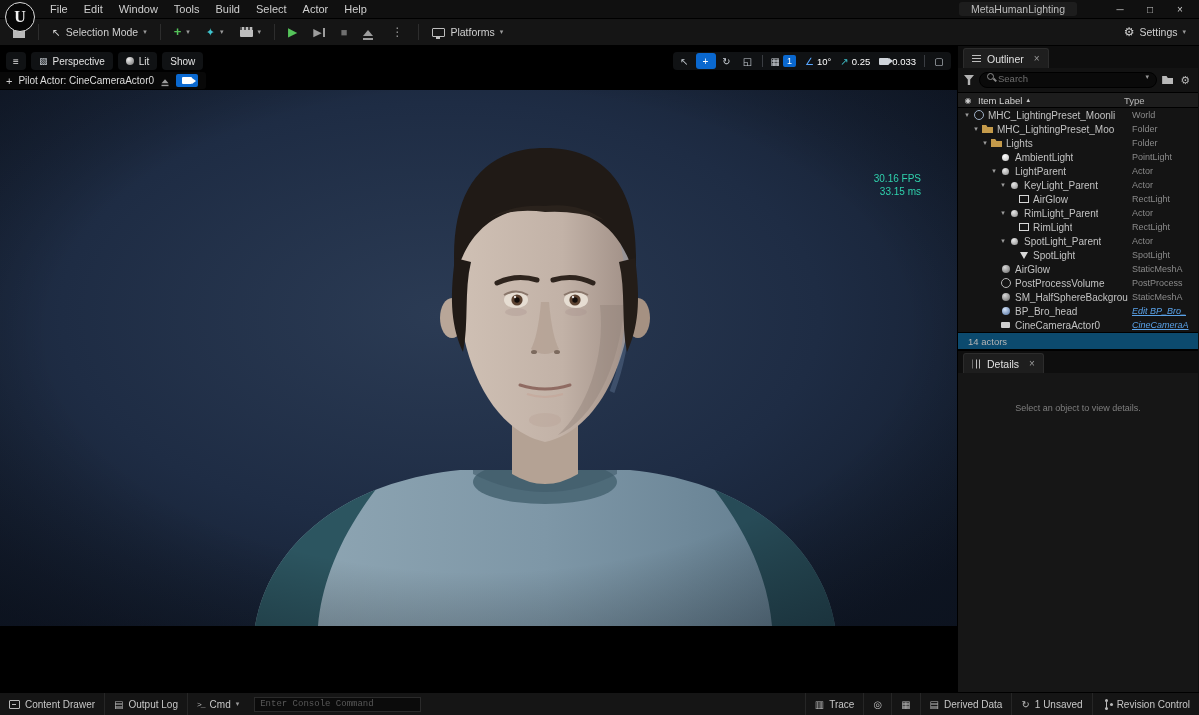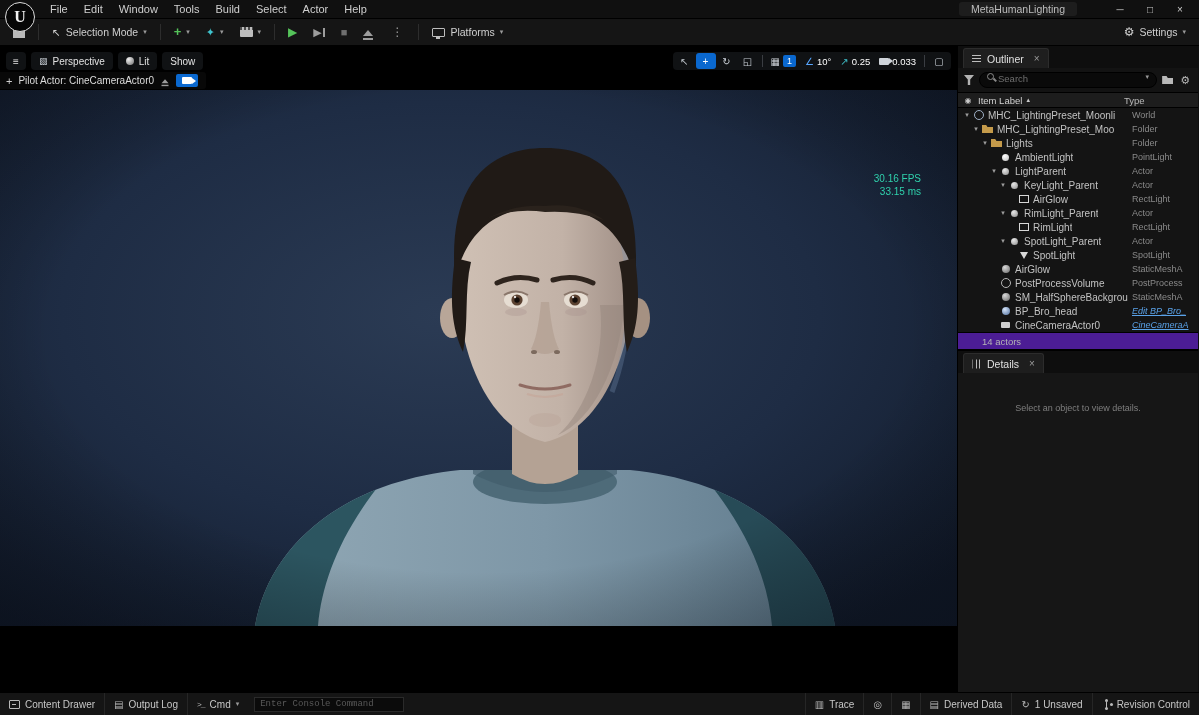--- a/index.html
+++ b/index.html
@@ -112,37 +112,37 @@
   .ico-folder::before { content:""; display:block; width:11px; height:8px; background:#c49a4a; clip-path:polygon(0 0,38% 0,50% 26%,100% 26%,100% 100%,0 100%); }
   .ico-point-light::before { content:""; display:block; width:7px; height:7px; border-radius:50%; background:radial-gradient(circle at 35% 30%,#ffffff,#bdbdbd); }
   .ico-actor::before { content:""; display:block; width:7px; height:7px; border-radius:50%; background:radial-gradient(circle at 35% 30%,#e8e8e8,#8d8d8d); }
   .ico-rect-light::before { content:""; display:block; width:8px; height:6px; border:1px solid #d8d8d8; }
   .ico-spot-light::before { content:""; display:block; width:0; height:0; border-left:4px solid transparent; border-right:4px solid transparent; border-top:7px solid #d8d8d8; }
   .ico-mesh::before { content:""; display:block; width:8px; height:8px; border-radius:50%; background:radial-gradient(circle at 35% 30%,#d8d8d8,#686868); }
   .ico-ppv::before { content:""; display:block; width:8px; height:8px; border-radius:50%; border:1px solid #b5b5b5; }
   .ico-bp::before { content:""; display:block; width:8px; height:8px; border-radius:50%; background:radial-gradient(circle at 35% 30%,#d5e4f8,#4f6f9f); }
   .ico-camera::before { content:""; display:block; width:9px; height:6px; background:#cfcfcf; border-radius:1px; box-shadow:10px 0 0 -7px #cfcfcf; }
 
-  .actors-bar { height:17px; background:#4c1d95; border-top:1px solid #000; display:flex; align-items:center; padding:0 24px; font-size:9.5px; color:#b5b5b5; flex:none; }
+  .actors-bar { height:17px; background:#0c4a6e; border-top:1px solid #000; display:flex; align-items:center; padding:0 10px; font-size:9.5px; color:#b5b5b5; flex:none; }
 
   .details { flex:1; display:flex; flex-direction:column; border-top:2px solid #000; min-height:0; }
   .details-body { flex:1; background:#161616; position:relative; }
   .details-empty { position:absolute; top:30px; left:0; width:100%; text-align:center; font-size:9px; color:#7f7f7f; }
 
   
   .statusbar { height:23px; background:#151515; border-top:1px solid #000; display:flex; align-items:center; font-size:10px; color:#c7c7c7; flex:none; }
   .sb-item { display:flex; align-items:center; gap:5px; padding:0 9px; height:100%; border-right:1px solid #262626; }
   .sb-item.no-border { border-right:none; }
   .sb-right { margin-left:auto; display:flex; align-items:center; height:100%; }
   .sb-right .sb-item { border-right:none; border-left:1px solid #262626; }
   .drawer-icon { width:11px; height:9px; border:1.5px solid #b9b9b9; border-radius:1px; position:relative; }
   .drawer-icon::after { content:""; position:absolute; left:2px; top:3px; width:4px; height:1.5px; background:#b9b9b9; }
   .glyph-icon { color:#b9b9b9; font-size:10px; }
   .cmd-glyph { font-family:"Liberation Mono",monospace; font-size:8px; color:#b9b9b9; letter-spacing:-1px; }
-  .console-input { width:150px; height:15px; background:#0b0b0b; border:1px solid #2a2a2a; color:#5e5e5e; font-family:"Liberation Mono",monospace; font-size:9px; padding:0 5px; margin:0 6px; outline:none; }
+  .console-input { width:167px; height:15px; background:#0b0b0b; border:1px solid #2a2a2a; color:#5e5e5e; font-family:"Liberation Mono",monospace; font-size:9px; padding:0 5px; margin:0 6px; outline:none; }
   .console-input::placeholder { color:#585858; }
   .branch-icon { width:10px; height:11px; position:relative; }
   .branch-icon::before { content:""; position:absolute; left:4px; top:3px; width:1.5px; height:6px; background:#b9b9b9; }
   .branch-icon::after { content:""; position:absolute; left:3px; top:0; width:3px; height:3px; border-radius:50%; background:#b9b9b9; box-shadow:0 8px 0 #b9b9b9, 5px 4px 0 #b9b9b9; }
 </style>
 </head>
 <body>
 
 <div class="app">
 

